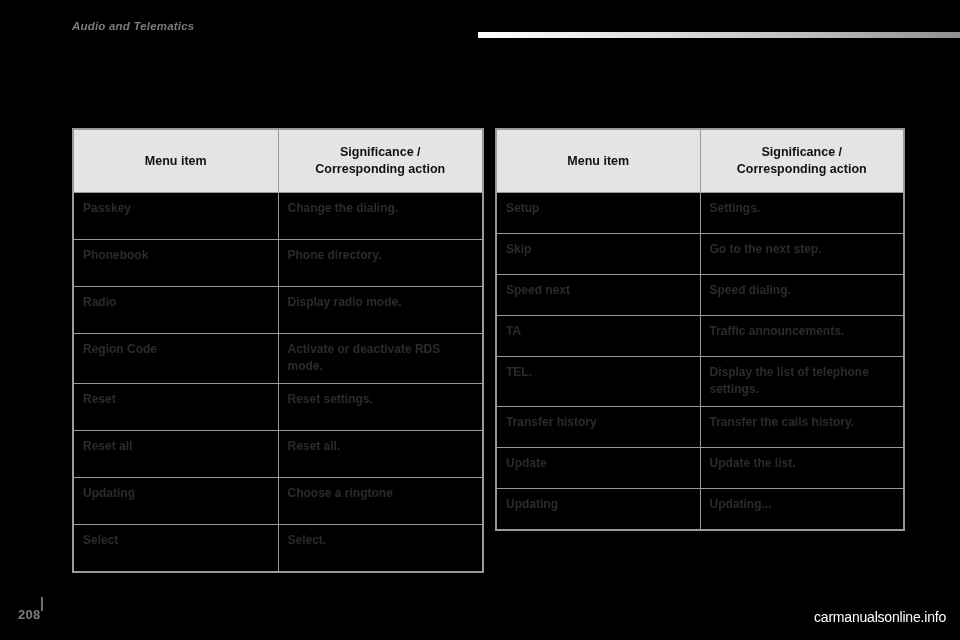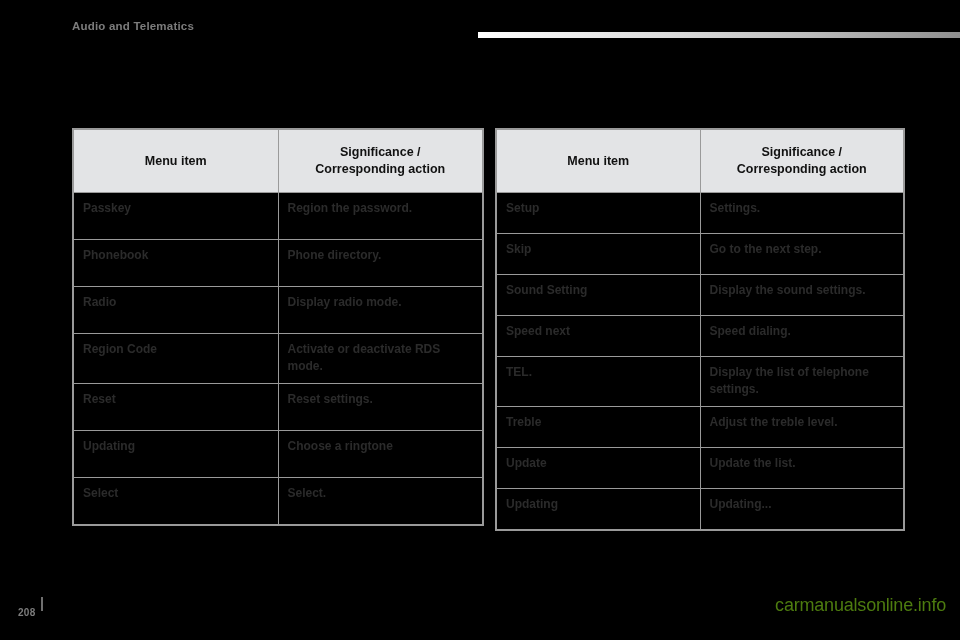--- a/index.html
+++ b/index.html
@@ -25,20 +25,21 @@
   }
   #chapter-title {
     position: absolute;
     left: 72px;
     top: 20px;
     font-size: 11.5px;
     font-weight: bold;
     color: #7c7c7c;
     letter-spacing: 0.2px;
     white-space: nowrap;
+    font-style: italic;
   }
   #header-rule {
     position: absolute;
     left: 478px;
     top: 32px;
     width: 482px;
     height: 6px;
     background: linear-gradient(to right, #ffffff 0%, #f2f2f2 14%, #dcdcdc 40%, #bdbdbd 68%, #8f8f8f 100%);
   }
 
@@ -88,31 +89,31 @@
     left: 41px;
     top: 597px;
     width: 2px;
     height: 14px;
     background: #6f6f6f;
   }
   #page-number {
     position: absolute;
     left: 18px;
     top: 607px;
-    font-size: 10px;
+    font-size: 13px;
     font-weight: bold;
     color: #7c7c7c;
     letter-spacing: 0.3px;
   }
   #watermark {
     position: absolute;
     right: 14px;
-    bottom: 24px;
-    font-size: 18px;
-    color: #4d7c0f;
+    bottom: 15px;
+    font-size: 14px;
+    color: #ffffff;
     letter-spacing: -0.2px;
     white-space: nowrap;
   }
 </style>
 </head>
 <body>
 
 <div id="page-header">
   <div id="chapter-title">Audio and Telematics</div>
   <div id="header-rule"></div>
@@ -128,37 +129,41 @@
       <th>Menu item</th>
       <th>
         <div>Significance /</div>
         <div>Corresponding action</div>
       </th>
     </tr>
   </thead>
   <tbody id="body-left">
       <tr>
         <td>Passkey</td>
-        <td>Region the password.</td>
+        <td>Change the dialing.</td>
       </tr>
       <tr>
         <td>Phonebook</td>
         <td>Phone directory.</td>
       </tr>
       <tr>
         <td>Radio</td>
         <td>Display radio mode.</td>
       </tr>
       <tr>
         <td>Region Code</td>
         <td>Activate or deactivate RDS mode.</td>
       </tr>
       <tr>
         <td>Reset</td>
         <td>Reset settings.</td>
+      </tr>
+      <tr>
+        <td>Reset all</td>
+        <td>Reset all.</td>
       </tr>
       <tr>
         <td>Updating</td>
         <td>Choose a ringtone</td>
       </tr>
       <tr>
         <td>Select</td>
         <td>Select.</td>
       </tr>
     </tbody>
@@ -181,34 +186,34 @@
   <tbody id="body-right">
       <tr>
         <td>Setup</td>
         <td>Settings.</td>
       </tr>
       <tr>
         <td>Skip</td>
         <td>Go to the next step.</td>
       </tr>
       <tr>
-        <td>Sound Setting</td>
-        <td>Display the sound settings.</td>
-      </tr>
-      <tr>
         <td>Speed next</td>
         <td>Speed dialing.</td>
       </tr>
       <tr>
+        <td>TA</td>
+        <td>Traffic announcements.</td>
+      </tr>
+      <tr>
         <td>TEL.</td>
         <td>Display the list of telephone settings.</td>
       </tr>
       <tr>
-        <td>Treble</td>
-        <td>Adjust the treble level.</td>
+        <td>Transfer history</td>
+        <td>Transfer the calls history.</td>
       </tr>
       <tr>
         <td>Update</td>
         <td>Update the list.</td>
       </tr>
       <tr>
         <td>Updating</td>
         <td>Updating...</td>
       </tr>
     </tbody>

